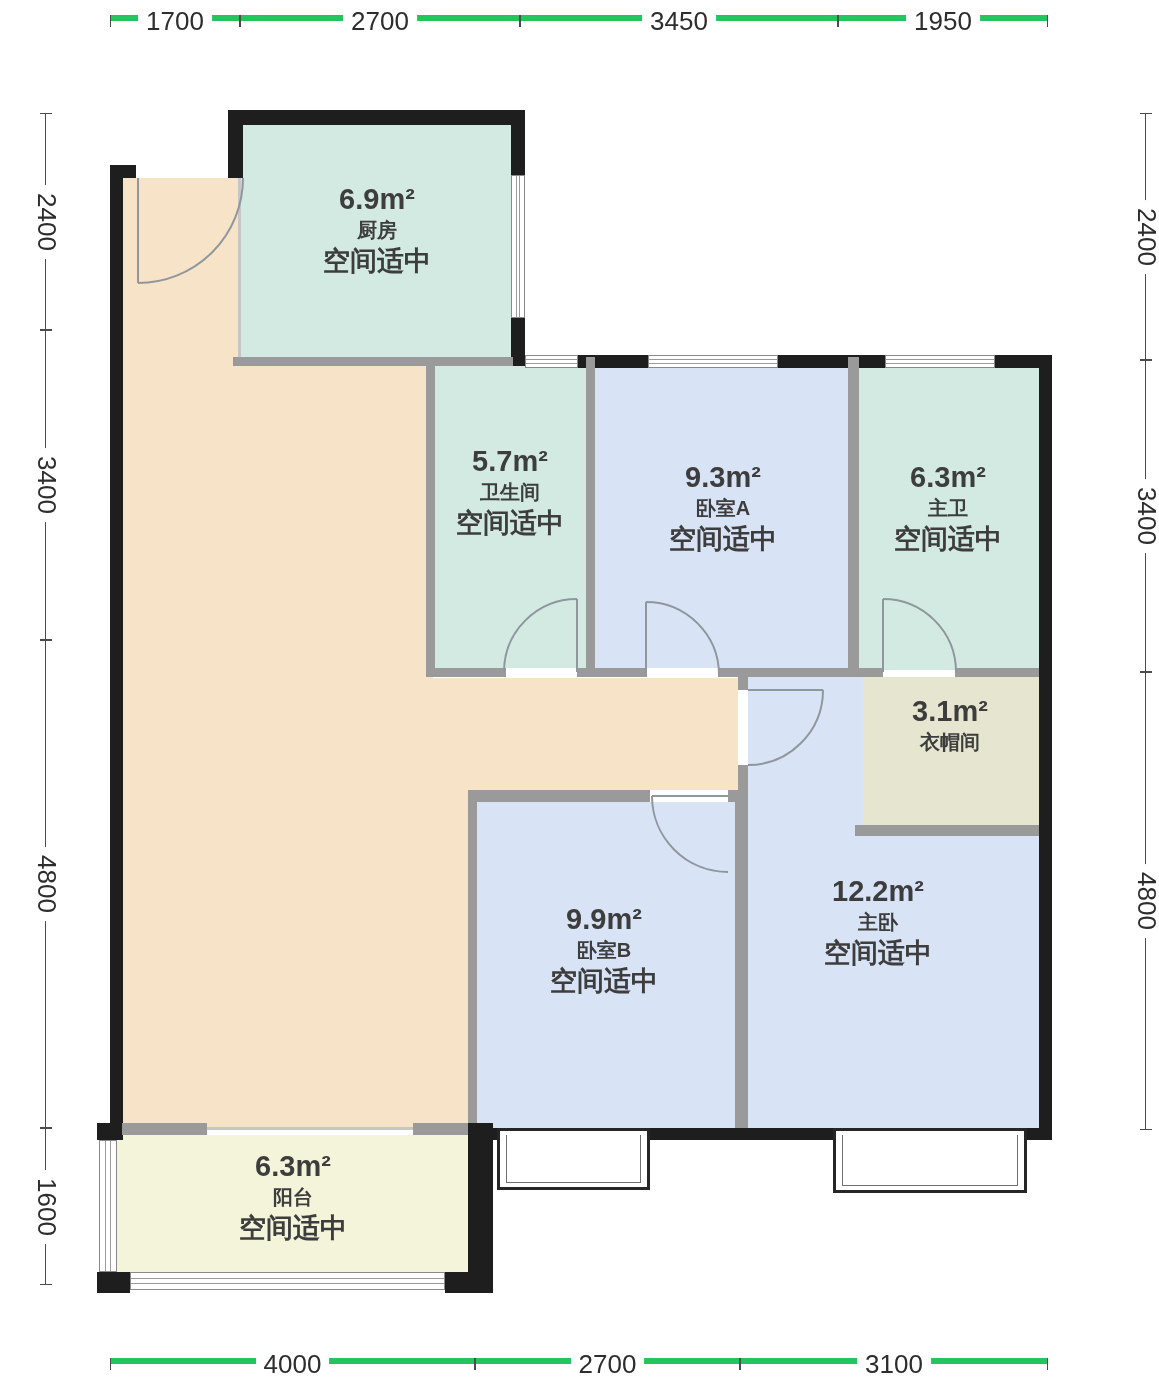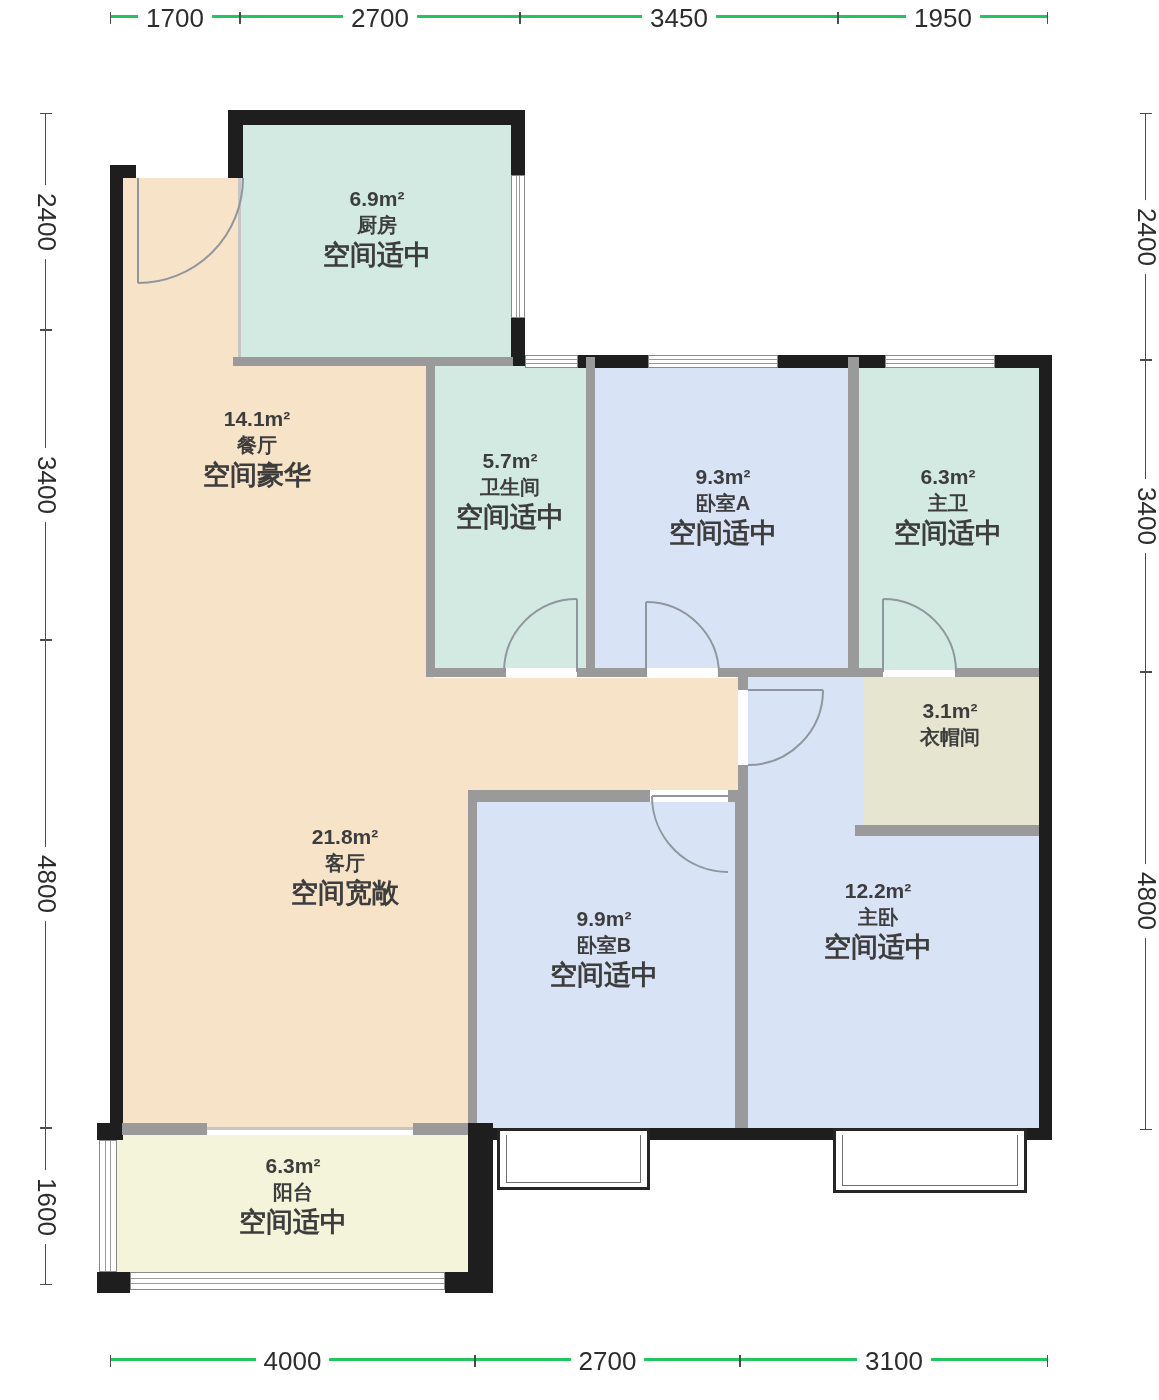--- a/index.html
+++ b/index.html
@@ -16,25 +16,25 @@
   .win-h::before,.win-h::after{content:"";position:absolute;left:0;right:0;height:1px;background:#9a9a9a;}
   .win-h::before{top:31%;} .win-h::after{top:62%;}
   .win-v{position:absolute;background:#fff;border:1px solid #8a8a8a;box-sizing:border-box;}
   .win-v::before,.win-v::after{content:"";position:absolute;top:0;bottom:0;width:1px;background:#9a9a9a;}
   .win-v::before{left:31%;} .win-v::after{left:62%;}
   
   .bay{position:absolute;background:#fff;border:3px solid #262626;box-sizing:border-box;}
   .bay::before{content:"";position:absolute;left:6px;right:6px;top:4px;bottom:4px;border:1px solid #6f6f6f;border-top:none;}
   
   .rlab{position:absolute;transform:translate(-50%,-50%);text-align:center;color:#3d3d3d;line-height:1.28;white-space:nowrap;}
-  .rlab .area{font-size:21px;font-weight:700;text-align:center;}
+  .rlab .area{font-size:29px;font-weight:700;text-align:center;}
   .rlab .rname{font-size:20px;font-weight:700;}
   .rlab .rnote{font-size:27px;font-weight:700;}
   
-  .dim-h{position:absolute;height:0;border-top:3px solid #22c55e;}
+  .dim-h{position:absolute;height:0;border-top:6px solid #22c55e;}
   .dim-h::before,.dim-h::after{content:"";position:absolute;top:-6px;width:1px;height:12px;background:#4c4c4c;}
   .dim-h::before{left:0;} .dim-h::after{right:0;}
   .dim-v{position:absolute;width:0;border-left:1px solid #4c4c4c;}
   .dim-v::before,.dim-v::after{content:"";position:absolute;left:-6px;width:12px;height:1px;background:#4c4c4c;}
   .dim-v::before{top:0;} .dim-v::after{bottom:0;}
   .dlab{position:absolute;left:50%;top:0;transform:translate(-50%,-50%);background:#fff;padding:0 8px;font-size:26px;color:#2d2d2d;}
   .dlab-v{position:absolute;top:50%;left:0;transform:translate(-50%,-50%) rotate(90deg);background:#fff;padding:0 8px;font-size:26px;color:#2d2d2d;}
   svg{position:absolute;left:0;top:0;}
 </style>
 </head>
@@ -131,49 +131,39 @@
       <path d="M728,796 L652,796"></path>
         <path d="M652,796 A76,76 0 0 0 728,872"></path>
     </g>
   </svg>
 
   <div class="rlab" style="left:377px;top:230px;">
     <div class="area">6.9m²</div>
     <div class="rname">厨房</div>
     <div class="rnote">空间适中</div>
   </div>
-  <div class="rlab" style="left:257px;top:450px;">
-    <div class="area">14.1m²</div>
-    <div class="rname">餐厅</div>
-    <div class="rnote">空间豪华</div>
-  </div>
   <div class="rlab" style="left:510px;top:492px;">
     <div class="area">5.7m²</div>
     <div class="rname">卫生间</div>
     <div class="rnote">空间适中</div>
   </div>
   <div class="rlab" style="left:723px;top:508px;">
     <div class="area">9.3m²</div>
     <div class="rname">卧室A</div>
     <div class="rnote">空间适中</div>
   </div>
   <div class="rlab" style="left:948px;top:508px;">
     <div class="area">6.3m²</div>
     <div class="rname">主卫</div>
     <div class="rnote">空间适中</div>
   </div>
   <div class="rlab" style="left:950px;top:724px;">
     <div class="area">3.1m²</div>
     <div class="rname">衣帽间</div>
   </div>
-  <div class="rlab" style="left:345px;top:868px;">
-    <div class="area">21.8m²</div>
-    <div class="rname">客厅</div>
-    <div class="rnote">空间宽敞</div>
-  </div>
   <div class="rlab" style="left:604px;top:950px;">
     <div class="area">9.9m²</div>
     <div class="rname">卧室B</div>
     <div class="rnote">空间适中</div>
   </div>
   <div class="rlab" style="left:878px;top:922px;">
     <div class="area">12.2m²</div>
     <div class="rname">主卧</div>
     <div class="rnote">空间适中</div>
   </div>

